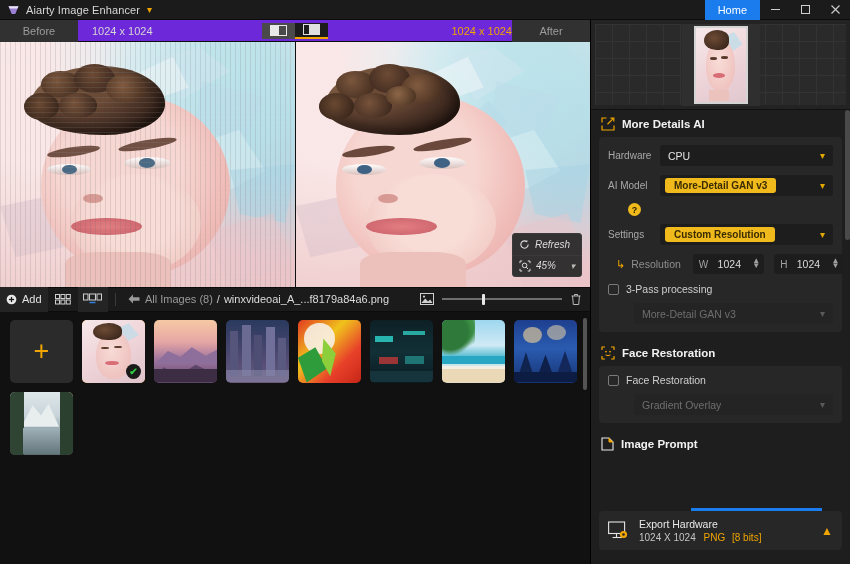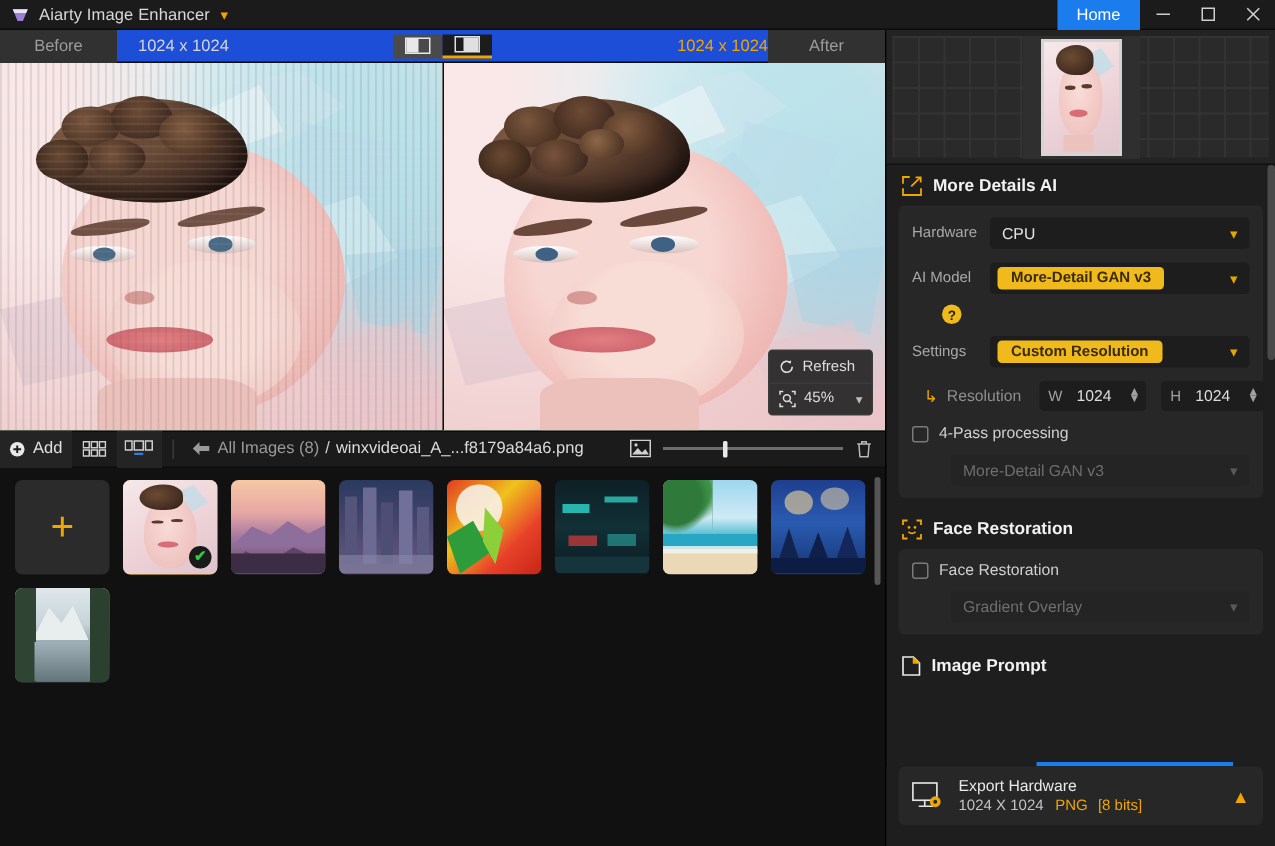--- a/index.html
+++ b/index.html
@@ -35,21 +35,21 @@
     justify-content: center; color: #cfcfcf; font-size: 11px; cursor: pointer;
   }
 
   
   .body-split { flex: 1; display: flex; min-height: 0; }
 
   
   .left-col { width: 590px; display: flex; flex-direction: column; background: #141414; min-width:0;}
 
   .compare-bar {
-    height: 22px; flex: 0 0 22px; background: #1d4ed8;
+    height: 22px; flex: 0 0 22px; background: #6d28d9;
     display: flex; align-items: center; position: relative;
     border-bottom: 1px solid #0d0d0d;
   }
   .cb-label {
     width: 78px; text-align: center; font-size: 11px; color: #9c9c9c;
     background: #313131; height: 22px; line-height: 22px;
   }
   .cb-dim { font-size: 11px; color: #d6d6d6; padding-left: 14px; }
   .cb-dim.amber { color: #f0a500; }
   .cb-mid { flex: 1; display: flex; justify-content: center; align-items: center; gap: 0; }
@@ -62,21 +62,21 @@
   .seg .sq-o { width: 17px; height: 11px; border: 1.5px solid #e8e8e8; display:flex; }
   .seg .sq-o i { display:block; }
   .seg.left .sq-o i { width: 50%; background: #e8e8e8; }
   .seg.right .sq-o { border-color:#e0e0e0; }
   .seg.right .sq-o i.a { width: 38%; background: transparent; border-right:1.5px solid #e0e0e0;}
   .seg.right .sq-o i.b { flex:1; background: #e0e0e0; }
   .cb-right-group { display: flex; align-items: center; }
   .cb-after { width: 78px; text-align: center; color: #9c9c9c; background:#313131; height:22px; line-height:22px;}
 
   
-  .canvas { flex: 1; position: relative; overflow: hidden; background:#14532d; display:flex; }
+  .canvas { flex: 1; position: relative; overflow: hidden; background:#ffffff; display:flex;font-style:italic; }
   .half { width: 50%; height: 100%; position: relative; overflow: hidden; }
   .half.before { filter: contrast(1.0); }
   .divider { position:absolute; left:50%; top:0; bottom:0; width:1px; background:#111; z-index:5;}
 
   
   .portrait { position: absolute; inset: 0; background: #f4e4e6; overflow: hidden; }
   .portrait .bgwash {
     position:absolute; inset:-5%;
     background:
       radial-gradient(circle at 78% 18%, rgba(186,226,234,.85) 0 12%, transparent 42%),
@@ -601,21 +601,21 @@
             </div>
             <div class="spin" style="margin-left:4px;">
               <span class="ax">H</span>
               <span class="val">1024</span>
               <span class="arrows">▲<br>▼</span>
             </div>
           </div>
 
           <div class="chk-row">
             <span class="chk"></span>
-            <span class="chk-lbl">4-Pass processing</span>
+            <span class="chk-lbl">3-Pass processing</span>
           </div>
           <div class="select disabled indent-sel">
             <span>More-Detail GAN  v3</span>
             <span class="caret">▾</span>
           </div>
         </div>
 
         <div class="sec-head">
           <svg width="14" height="14" viewBox="0 0 14 14">
             <g fill="none" stroke="#f0a500" stroke-width="1.2">

